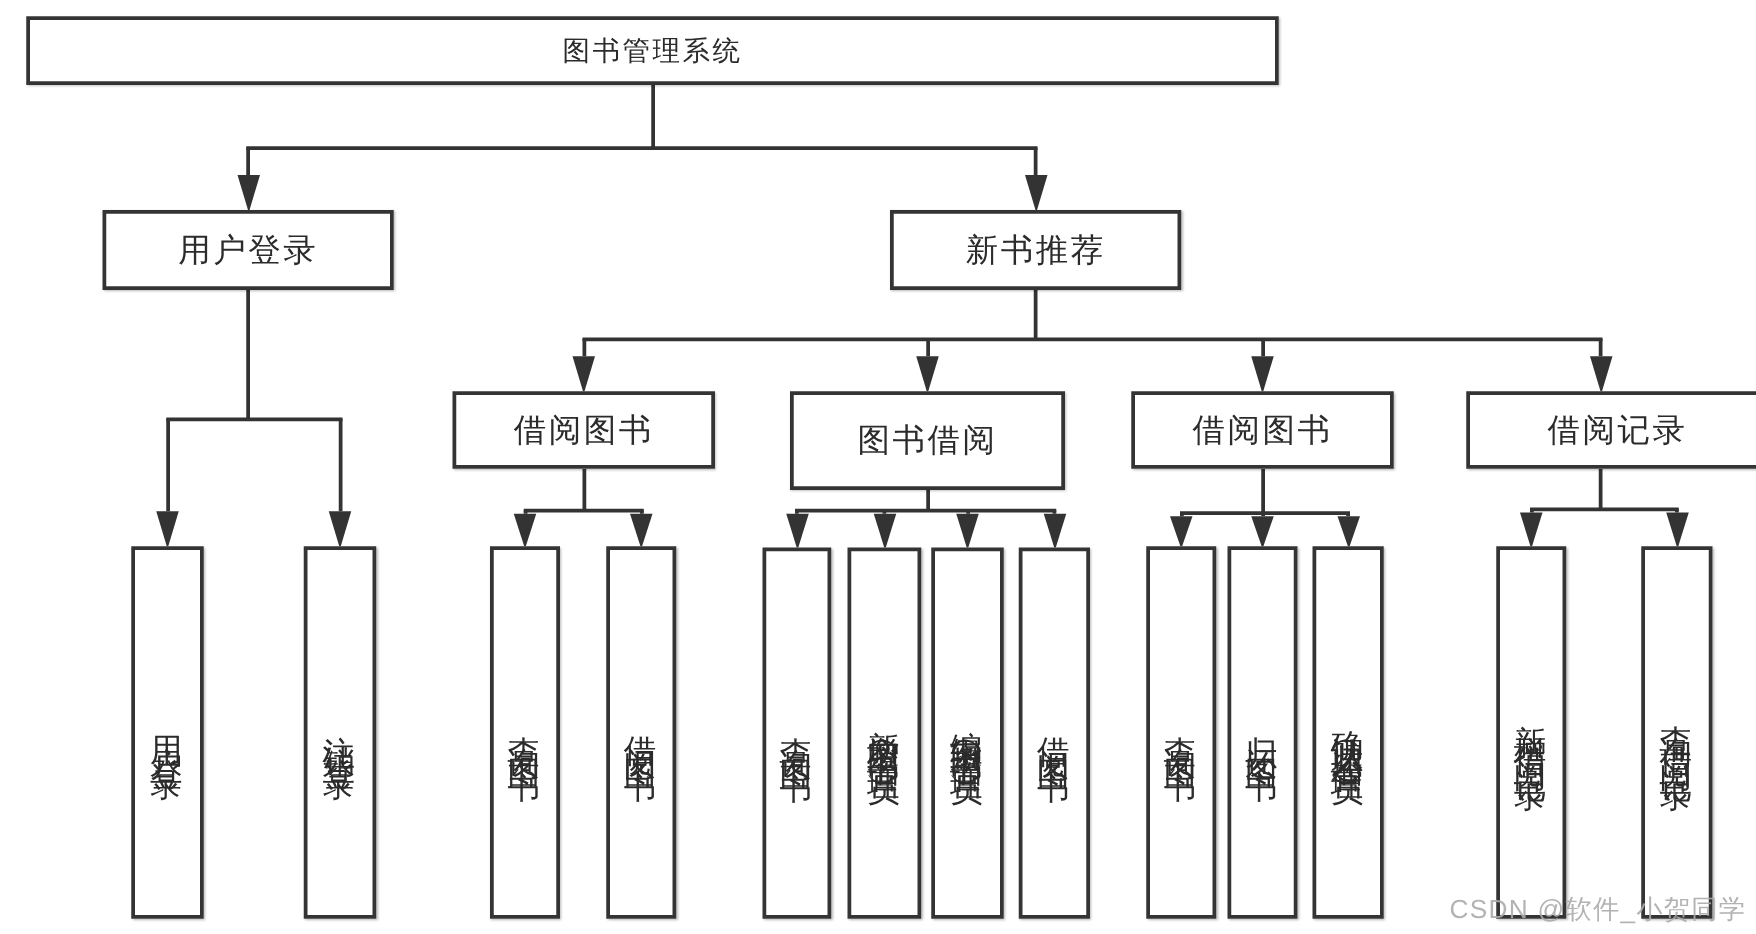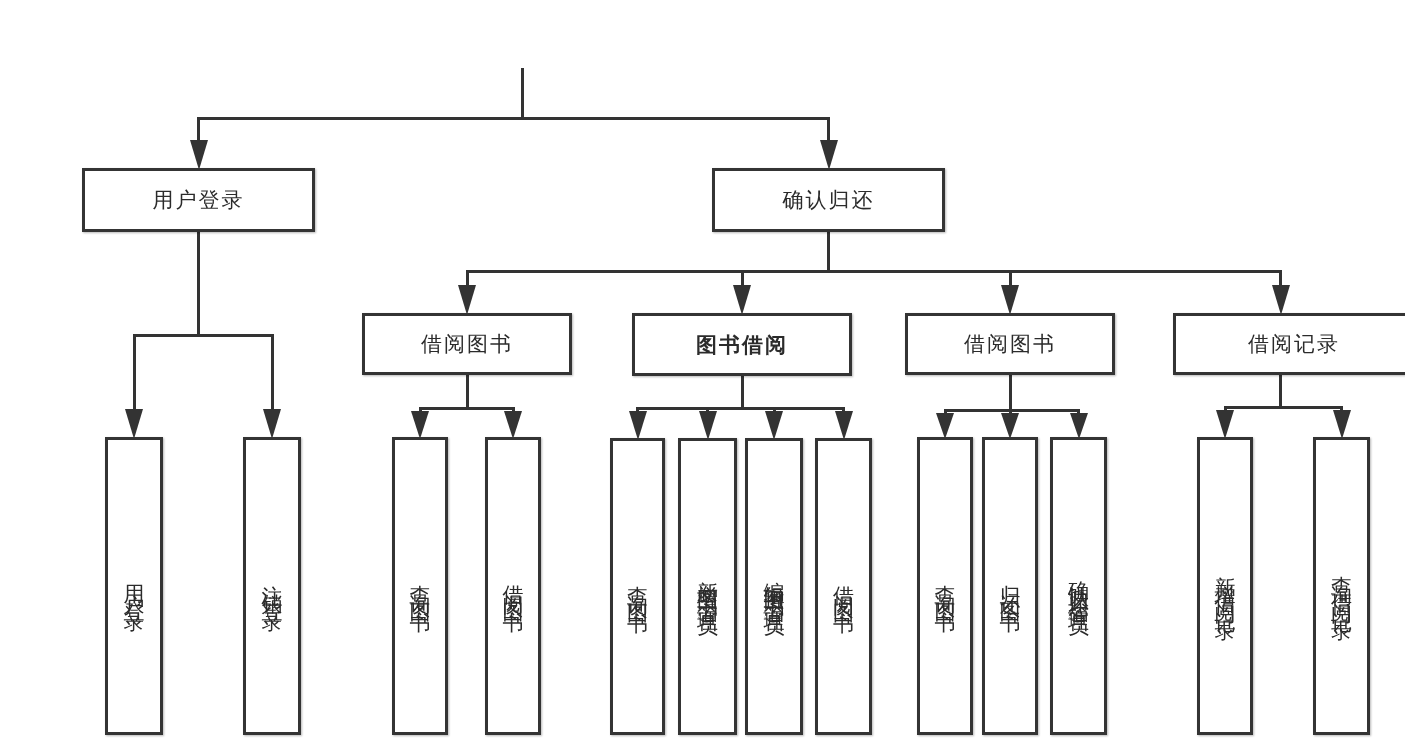--- a/index.html
+++ b/index.html
@@ -17,21 +17,21 @@
     background: #ffffff;
     border: 3px solid #343434;
     box-shadow: 1px 1px 2px rgba(0,0,0,0.28);
     display: flex;
     align-items: center;
     justify-content: center;
     color: #2b2b2b;
     z-index: 2;
   }
   .node .lbl {
-    font-size: 21px;
+    font-size: 26px;
     letter-spacing: 2px;
     white-space: nowrap;
     color: #2b2b2b;
   }
   .node.root .lbl { font-size: 22px; }
   .node.v .lbl {
     writing-mode: vertical-rl;
     text-orientation: mixed;
     letter-spacing: 9px;
   }
@@ -52,30 +52,34 @@
     color: #ababab;
     opacity: 0.9;
     z-index: 3;
     letter-spacing: 1px;
   }
 </style>
 </head>
 <body>
 
 <div id="stage">
+  <div class="watermark">CSDN @软件_小贺同学</div>
+<div class="node h root" style="left: 21px; top: 13px; width: 1002px; height: 55px; border-color: rgb(52, 52, 52);">
+      <span class="lbl" style="color: rgb(43, 43, 43);">图书管理系统</span>
+    </div>
     <div class="node h" style="left: 82px; top: 168px; width: 233px; height: 64px; border-color: rgb(52, 52, 52);">
       <span class="lbl" style="color: rgb(43, 43, 43);">用户登录</span>
     </div>
     <div class="node h" style="left: 712px; top: 168px; width: 233px; height: 64px; border-color: rgb(52, 52, 52);">
-      <span class="lbl" style="color: rgb(43, 43, 43);">确认归还</span>
+      <span class="lbl" style="color: rgb(43, 43, 43);">新书推荐</span>
     </div>
     <div class="node h" style="left: 362px; top: 313px; width: 210px; height: 62px; border-color: rgb(52, 52, 52);">
       <span class="lbl" style="color: rgb(43, 43, 43);">借阅图书</span>
     </div>
-    <div class="node h" style="left: 632px; top: 313px; width: 220px; height: 63px; border-color: rgb(52, 52, 52); font-weight: bold;">
+    <div class="node h" style="left: 632px; top: 313px; width: 220px; height: 79px; border-color: rgb(52, 52, 52);">
       <span class="lbl" style="color: rgb(43, 43, 43);">图书借阅</span>
     </div>
     <div class="node h" style="left: 905px; top: 313px; width: 210px; height: 62px; border-color: rgb(52, 52, 52);">
       <span class="lbl" style="color: rgb(43, 43, 43);">借阅图书</span>
     </div>
     <div class="node h" style="left: 1173px; top: 313px; width: 242px; height: 62px; border-color: rgb(52, 52, 52);">
       <span class="lbl" style="color: rgb(43, 43, 43);">借阅记录</span>
     </div>
     <div class="node v" style="left: 105px; top: 437px; width: 58px; height: 298px; border-color: rgb(52, 52, 52);">
       <span class="lbl" style="color: rgb(43, 43, 43);">用户登录</span>

